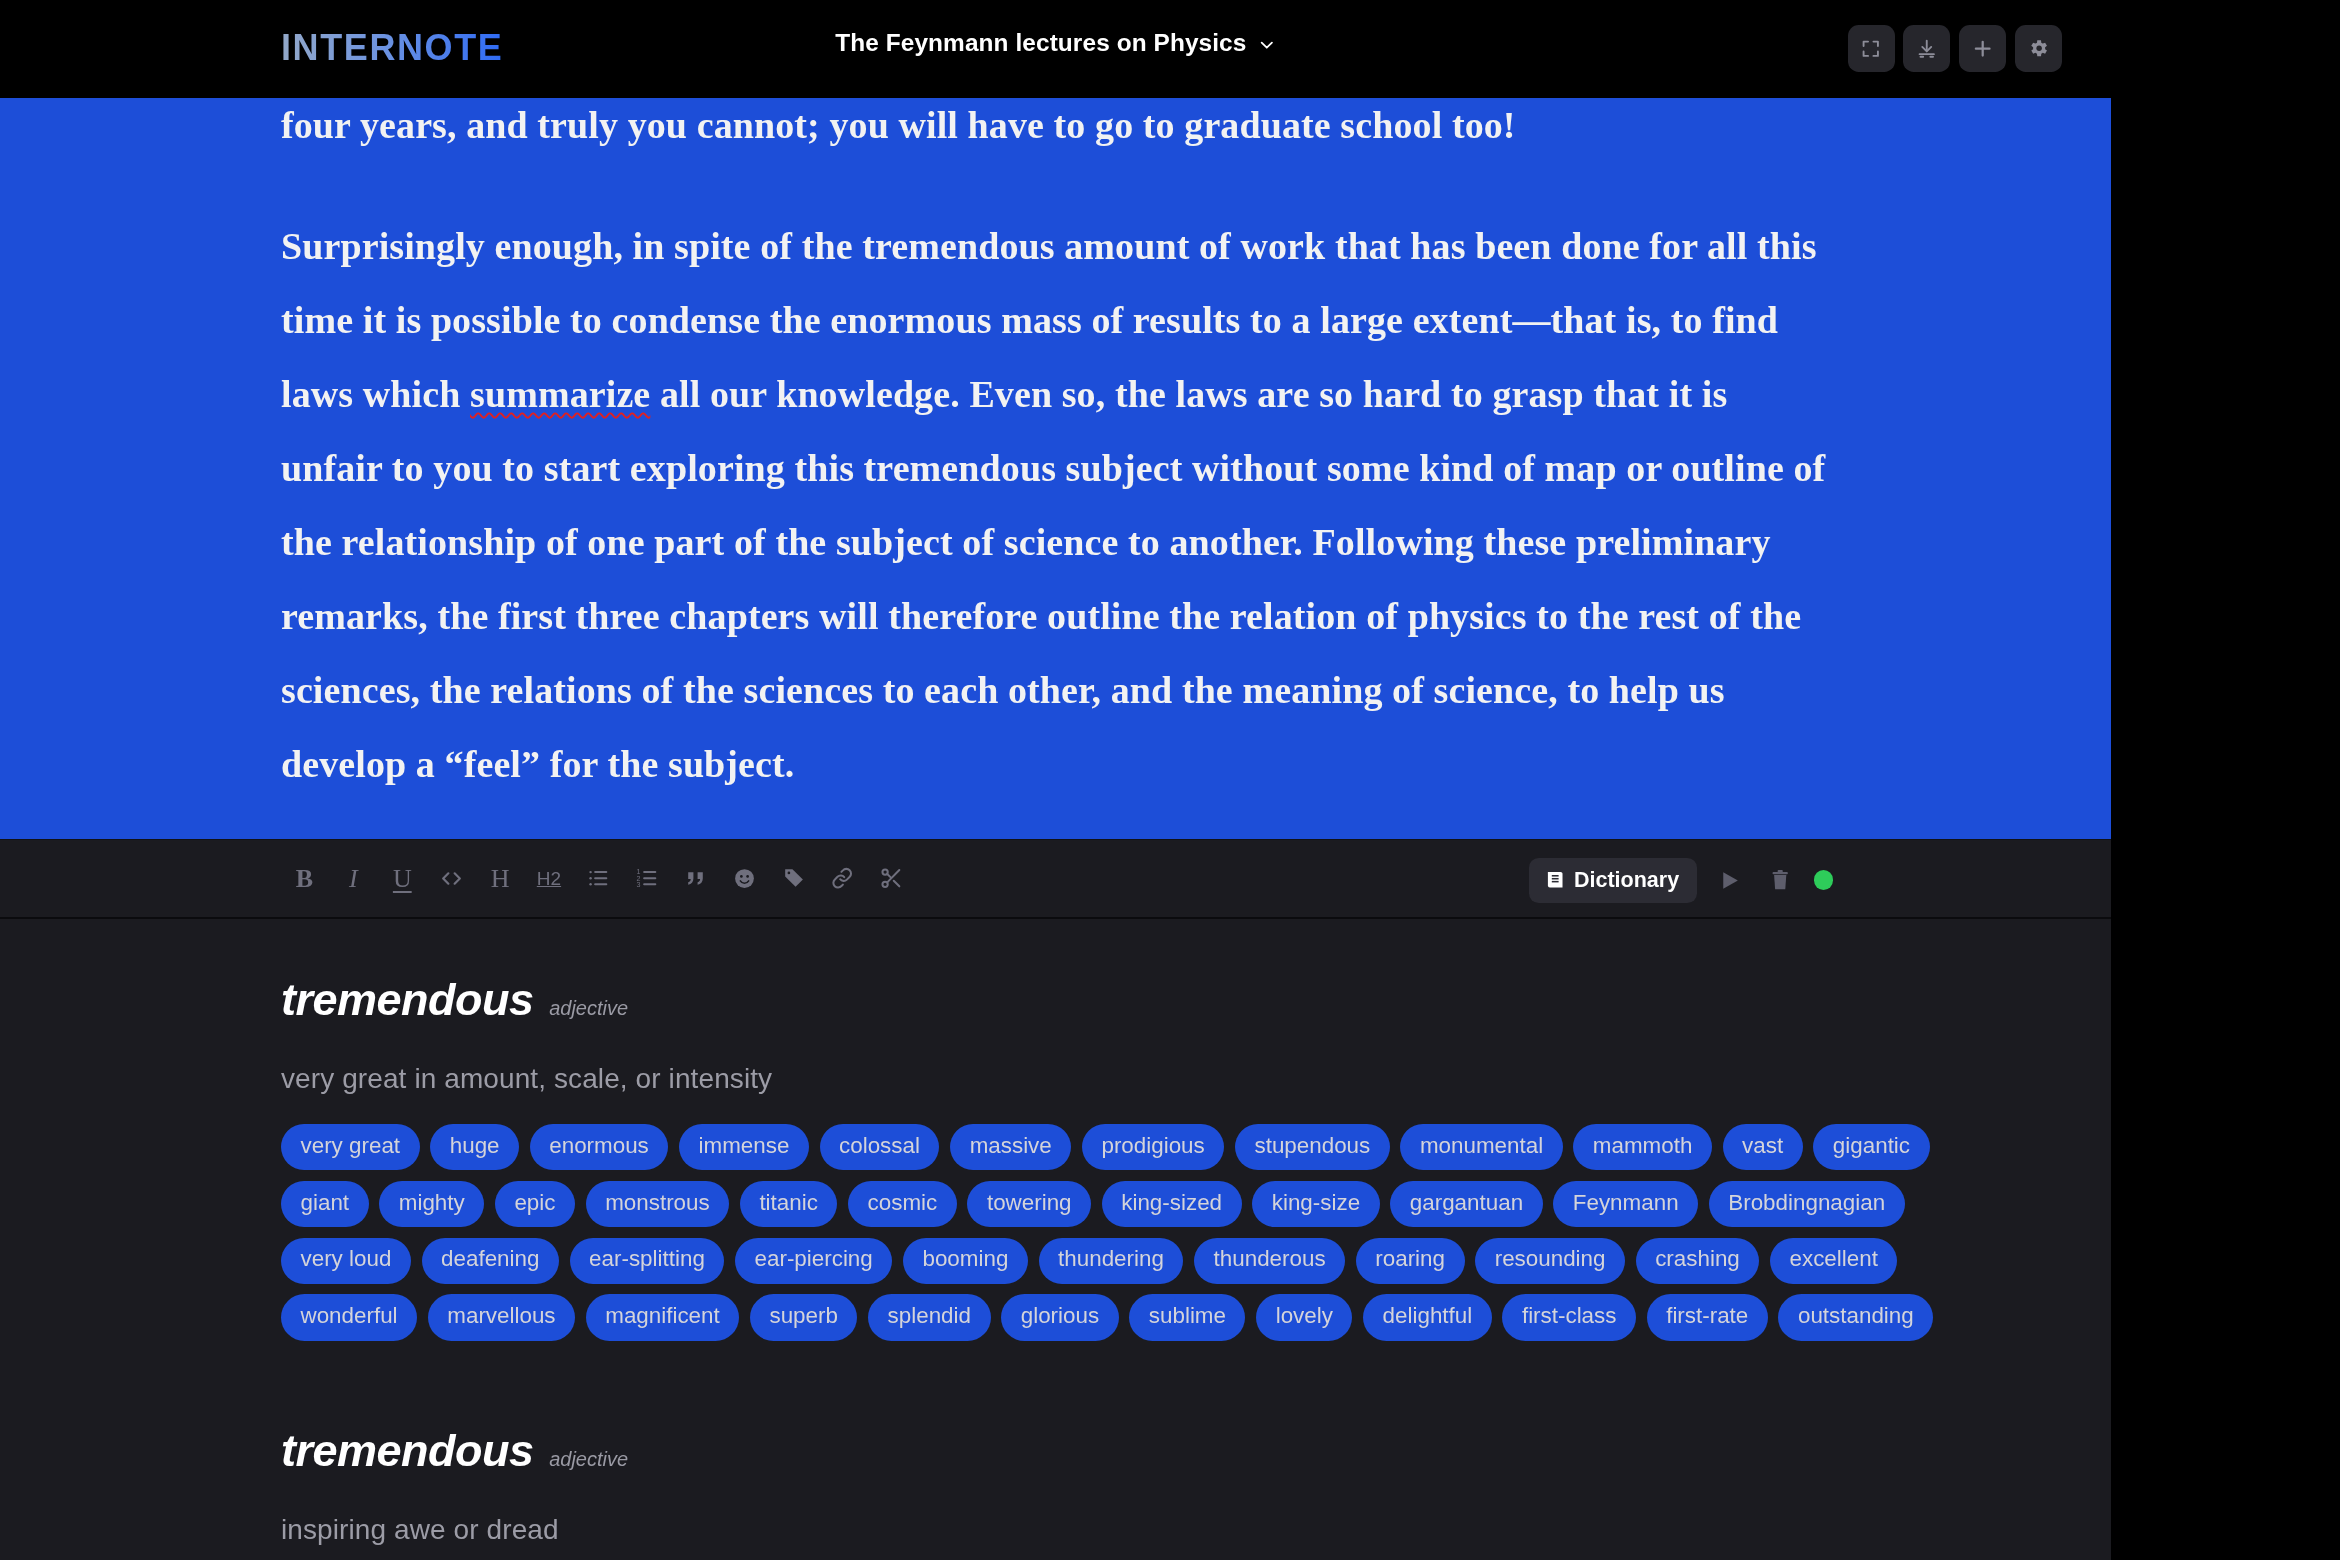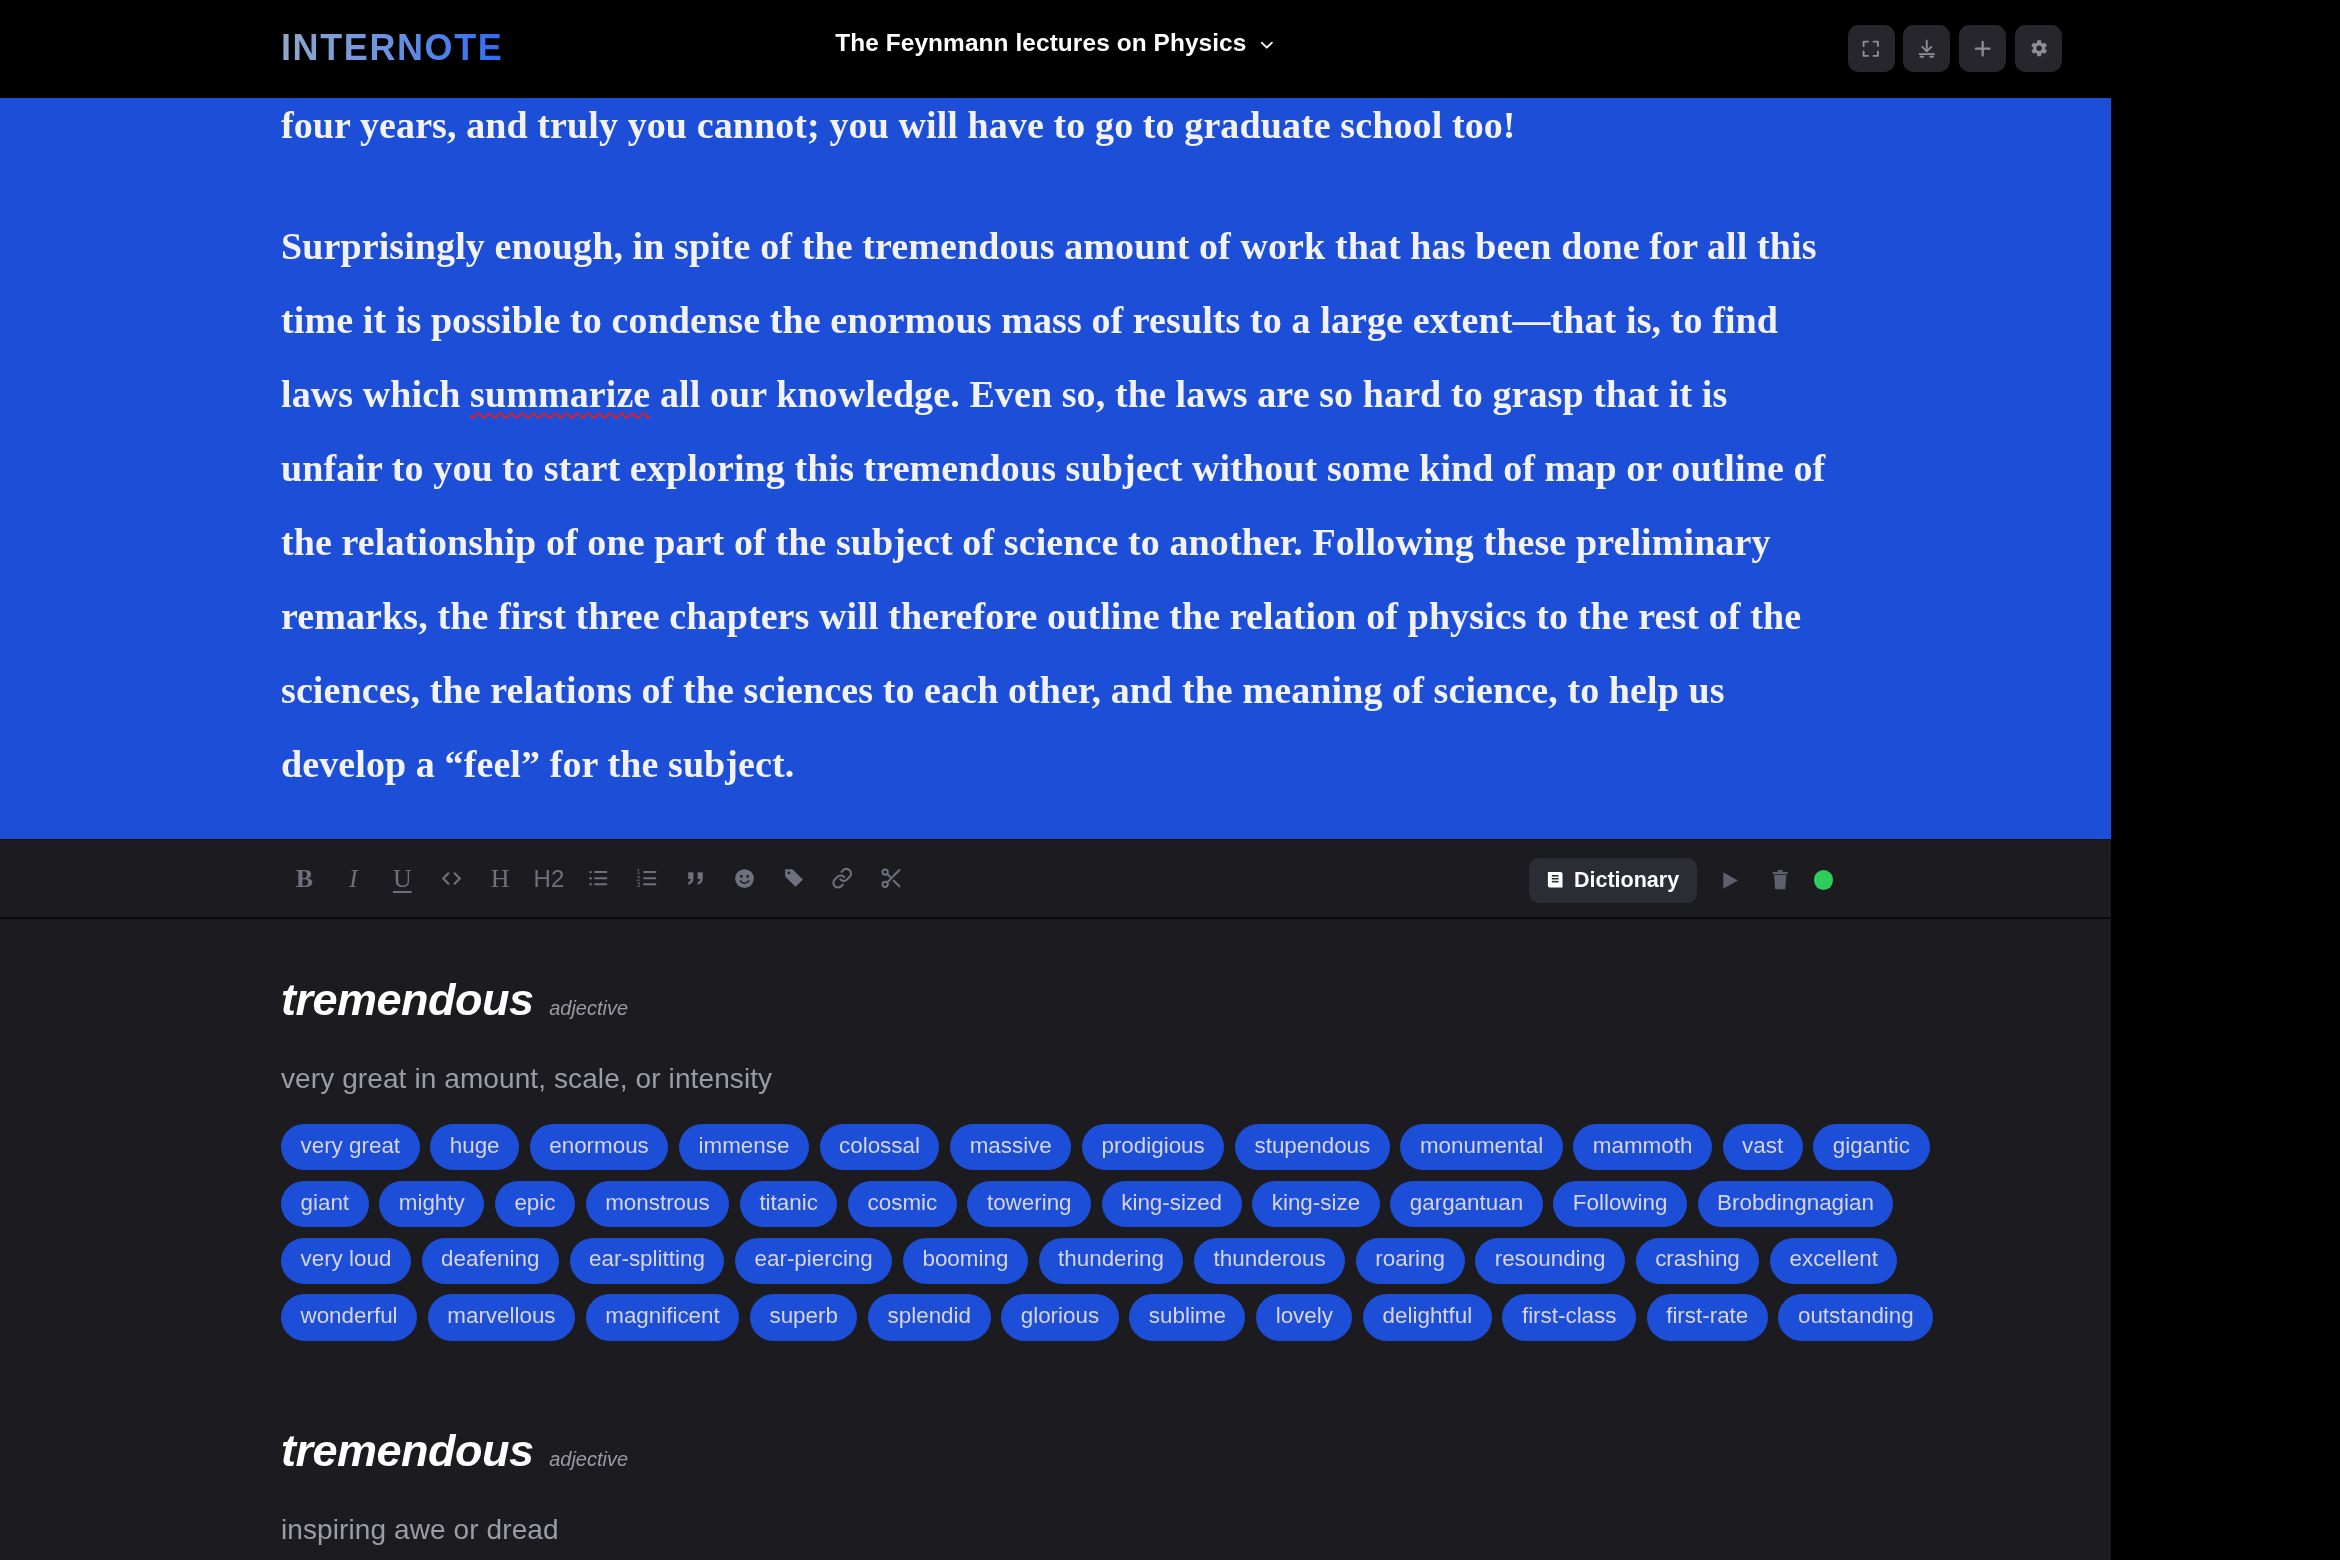--- a/index.html
+++ b/index.html
@@ -139,21 +139,21 @@
   .tool svg { display: block; }
   .tool-text {
     font-family: "Liberation Serif", serif;
     font-size: 26px;
     color: #6f6f7d;
     line-height: 1;
   }
   .tool-text.it { font-style: italic; }
   .tool-text.bo { font-weight: 700; }
   .tool-text.un { text-decoration: underline; text-underline-offset: 3.9px; }
-  .tool-text.h2 { font-family: "Liberation Sans", sans-serif; font-size: 24px; }
+  .tool-text.h2 { font-family: "Liberation Sans", sans-serif; font-size: 19px; text-decoration: underline; }
 
   .toolbar-right {
     position: absolute;
     right: 278px;
     top: 0;
     height: 80px;
     display: flex;
     align-items: center;
     gap: 15.6px;
   }
@@ -417,21 +417,21 @@
           <span class="tag">giant</span>
           <span class="tag">mighty</span>
           <span class="tag">epic</span>
           <span class="tag">monstrous</span>
           <span class="tag">titanic</span>
           <span class="tag">cosmic</span>
           <span class="tag">towering</span>
           <span class="tag">king-sized</span>
           <span class="tag">king-size</span>
           <span class="tag">gargantuan</span>
-          <span class="tag">Following</span>
+          <span class="tag">Feynmann</span>
           <span class="tag">Brobdingnagian</span>
         </div>
         <div class="tag-row">
           <span class="tag">very loud</span>
           <span class="tag">deafening</span>
           <span class="tag">ear-splitting</span>
           <span class="tag">ear-piercing</span>
           <span class="tag">booming</span>
           <span class="tag">thundering</span>
           <span class="tag">thunderous</span>

